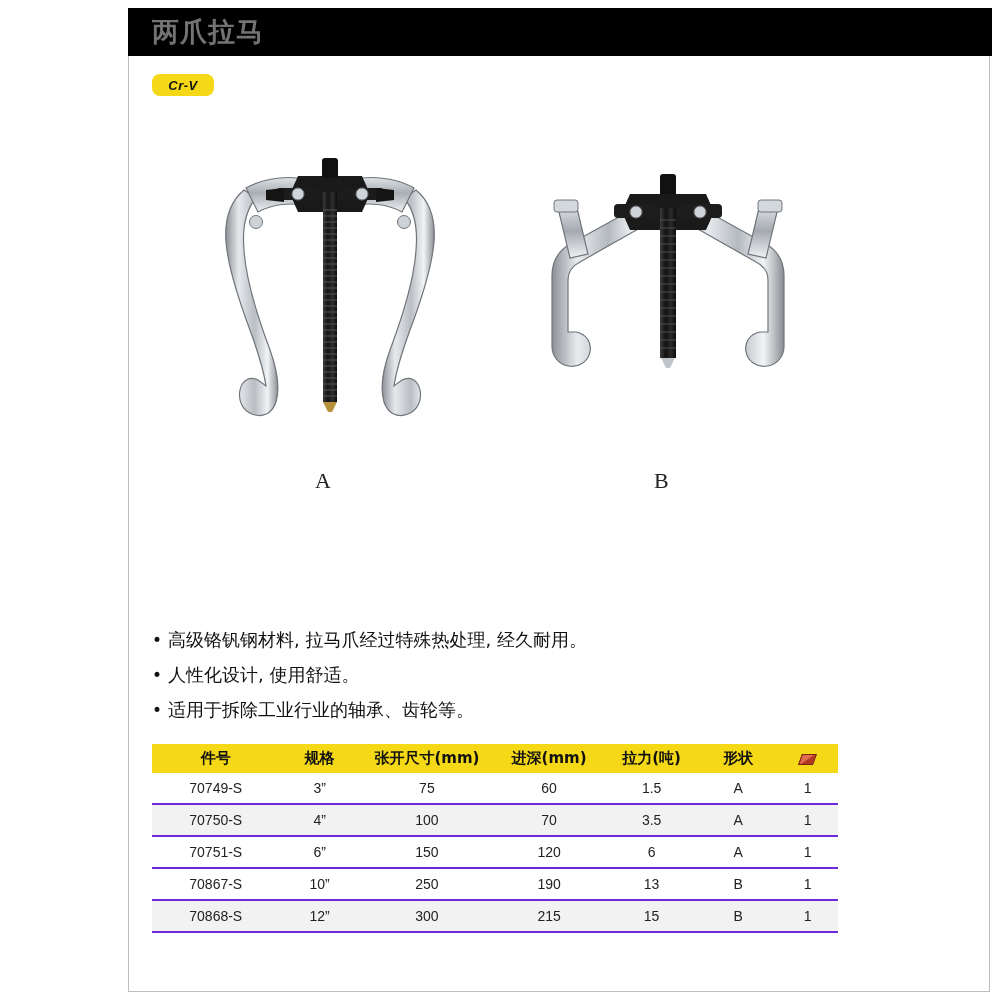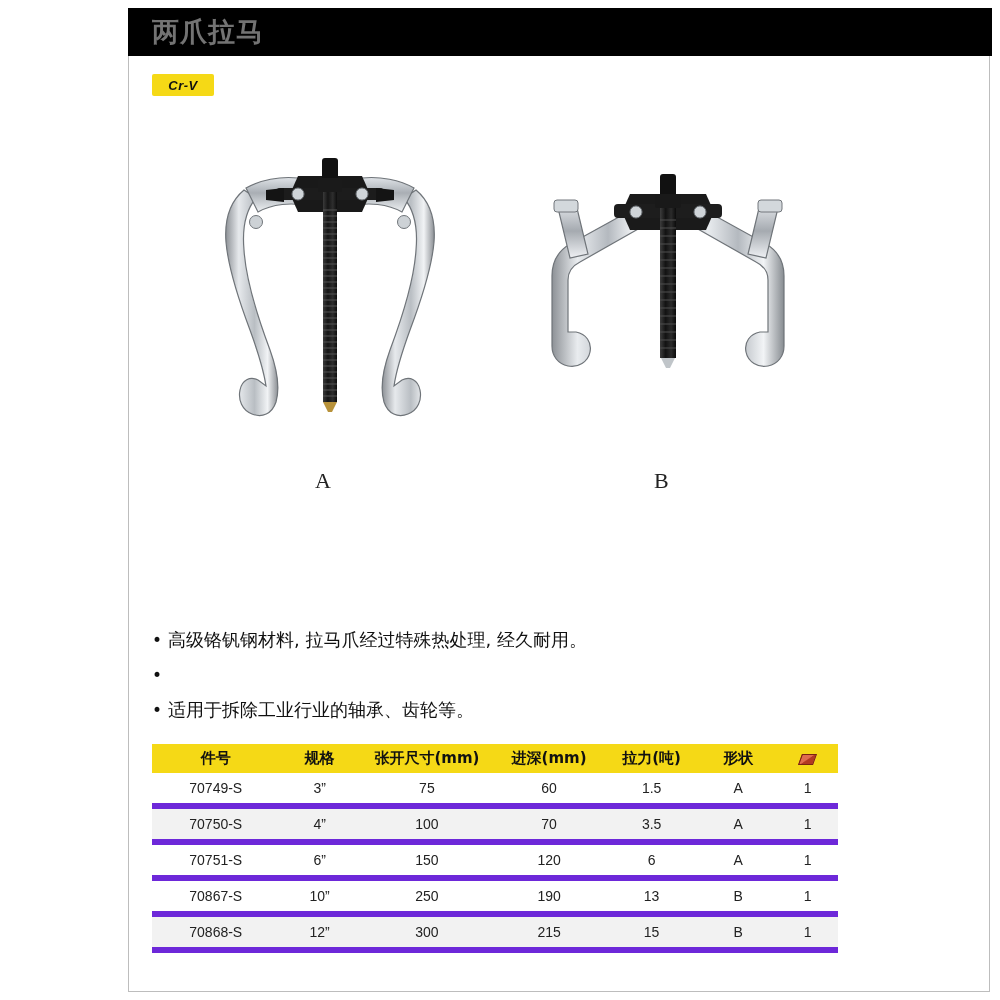--- a/index.html
+++ b/index.html
@@ -53,21 +53,21 @@
     background: #ffffff;
   }
   
   .crv-badge {
     position: absolute;
     left: 152px;
     top: 74px;
     width: 62px;
     height: 22px;
     background: #f5d916;
-    border-radius: 2px;
+    border-radius: 8px;
     display: flex;
     align-items: center;
     justify-content: center;
     font-size: 13px;
     font-weight: bold;
     font-style: italic;
     color: #111111;
     letter-spacing: 0.5px;
   }
 
@@ -129,21 +129,21 @@
     height: 27px;
     font-size: 15px;
     border: none;
     font-family: "DejaVu Sans", "Liberation Sans", sans-serif;
   }
   .spec-table td {
     height: 28px;
     text-align: center;
     color: #222222;
     font-size: 14px;
-    border-bottom: 6px solid #6d28d9;
+    border-bottom: 2px solid #6d28d9;
     font-family: "Liberation Sans", sans-serif;
   }
   .spec-table tr.odd td {
     background: #ffffff;
   }
   .spec-table tr.even td {
     background: #f2f2f2;
   }
   .col-0 { width: 128px; }
   .col-1 { width: 80px; }
@@ -331,20 +331,21 @@
   <div class="puller-label label-a">A</div>
   <div class="puller-label label-b">B</div>
 
   <div class="bullets">
     <div class="bullet-row">
       <span class="bullet-dot">•</span>
       <span class="bullet-text">高级铬钒钢材料, 拉马爪经过特殊热处理, 经久耐用。</span>
     </div>
     <div class="bullet-row">
       <span class="bullet-dot">•</span>
+      <span class="bullet-text">人性化设计, 使用舒适。</span>
     </div>
     <div class="bullet-row">
       <span class="bullet-dot">•</span>
       <span class="bullet-text">适用于拆除工业行业的轴承、齿轮等。</span>
     </div>
   </div>
 
   <table class="spec-table">
     <thead>
       <tr>

